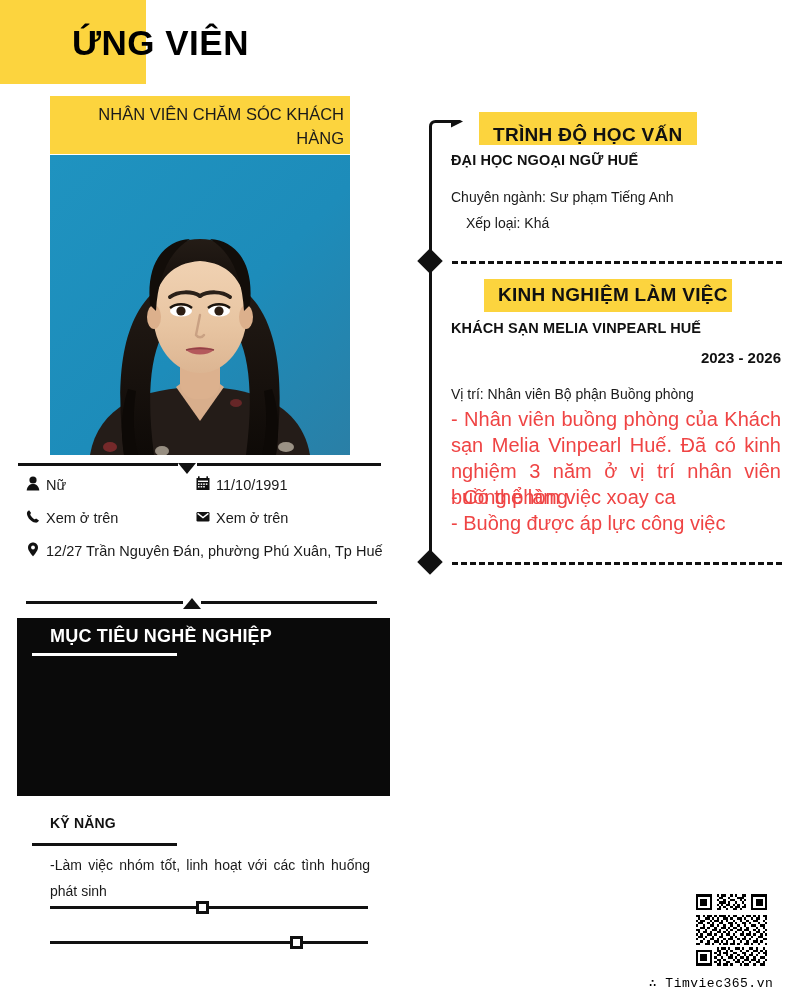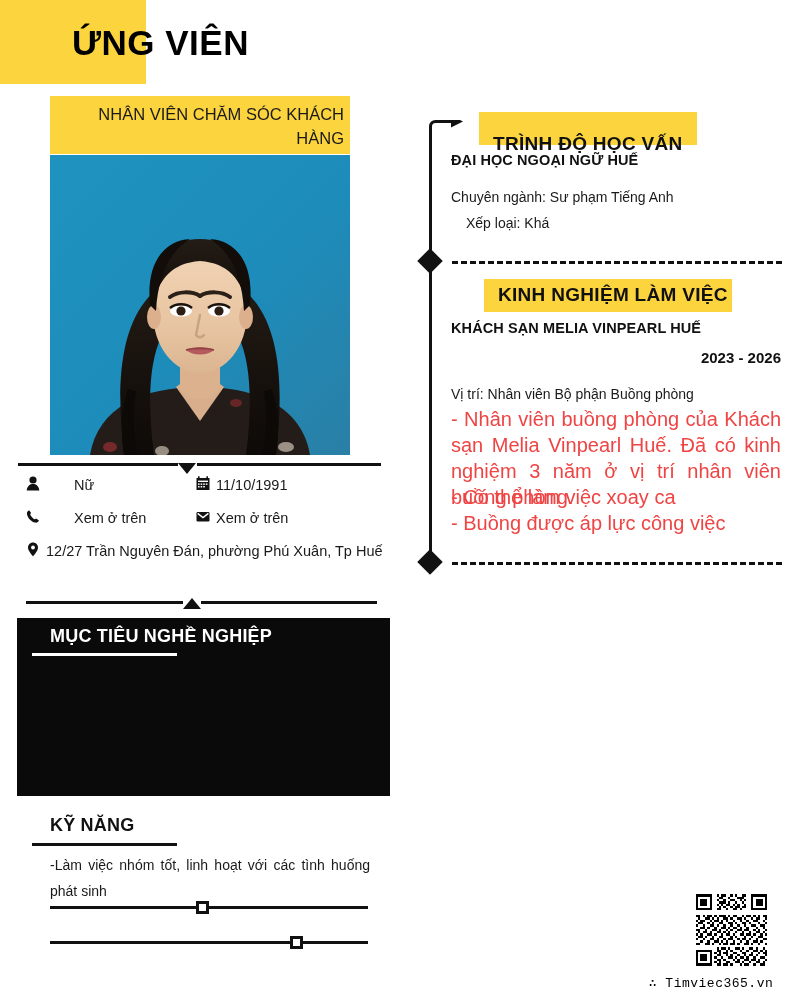--- a/index.html
+++ b/index.html
@@ -50,21 +50,21 @@
   .tri-up {
     position:absolute; width:0; height:0;
     border-left:9px solid transparent; border-right:9px solid transparent;
     border-bottom:11px solid #111;
   }
 
   
   .contact { position:absolute; left:20px; top:475px; width:370px; }
   .c-row { position:relative; display:flex; align-items:flex-start; margin-bottom:13px; }
   .c-cell { display:flex; align-items:flex-start; }
-  .c-cell.left  { width:170px;gap:28px; }
+  .c-cell.left  { width:170px; }
   .c-ico {
     width:26px; flex:0 0 26px; display:flex; justify-content:center;
     padding-top:1px; color:#111;
   }
   .c-ico svg { display:block; }
   .c-txt { font-size:14.5px; line-height:20px; color:#1a1a1a; }
   .c-full { width:340px; }
 
   
   .obj-box {
@@ -80,21 +80,21 @@
   }
   .obj-body {
     position:absolute; left:47px; top:662px; width:318px;
     font-size:14px; line-height:26px; color:#f2f2f2;
     text-align:justify;
   }
 
   
   .sk-title {
     position:absolute; left:50px; top:815px;
-    font-size:18px; font-weight:700; color:#111; letter-spacing:0.2px;
+    font-size:14px; font-weight:700; color:#111; letter-spacing:0.2px;
   }
   .sk-underline { position:absolute; left:32px; top:843px; width:145px; height:3px; background:#111; }
   .sk-item-label {
     position:absolute; font-size:14px; line-height:26px; color:#1a1a1a;
     text-align:justify;
   }
   .sk-bar { position:absolute; height:3px; background:#111; }
   .sk-knob {
     position:absolute; width:13px; height:13px; background:#fff;
     border:3px solid #111;
@@ -311,21 +311,21 @@
   <div class="sk-knob" style="left:290px; top:936px;"></div>
 
   <div class="tl-line"></div>
   <div class="tl-elbow">
     <svg width="40" height="16" viewBox="0 0 40 16">
       <path d="M1.5 15 L1.5 6.5 C1.5 3.6 3.6 1.5 6.5 1.5 L24 1.5" stroke="#111" stroke-width="3" fill="none"></path>
       <path d="M22 -4.5 L34 1.5 L22 7.5 Z" fill="#111"></path>
     </svg>
   </div>
 
-  <div class="hl-wrap" style="left:479px; top:112px; width:218px; height:33px; padding:21px 14px 0 14px;">
+  <div class="hl-wrap" style="left:479px; top:112px; width:218px; height:33px; padding:12px 14px 0 14px;">
     <span class="hl-brush" aria-hidden="true">
       <svg viewBox="0 0 218 33" preserveAspectRatio="none">
         <path d="M3 6 C24 1 52 4 80 2 C112 0 146 5 176 2 C196 0 212 4 215 7 L214 27 C196 32 166 28 138 31 C108 34 70 29 42 32 C22 34 7 30 2 27 Z" fill="#FCD43E"></path>
         <rect x="2" y="3" width="6" height="27" fill="#FCD43E" opacity="0.55"></rect>
         <rect x="210" y="3" width="6" height="27" fill="#FCD43E" opacity="0.55"></rect>
         <rect x="12" y="1" width="3" height="4" fill="#FCD43E" opacity="0.7"></rect>
         <rect x="188" y="29" width="5" height="4" fill="#FCD43E" opacity="0.7"></rect>
       </svg>
     </span>
     <span class="hl-text">TRÌNH ĐỘ HỌC VẤN</span>

